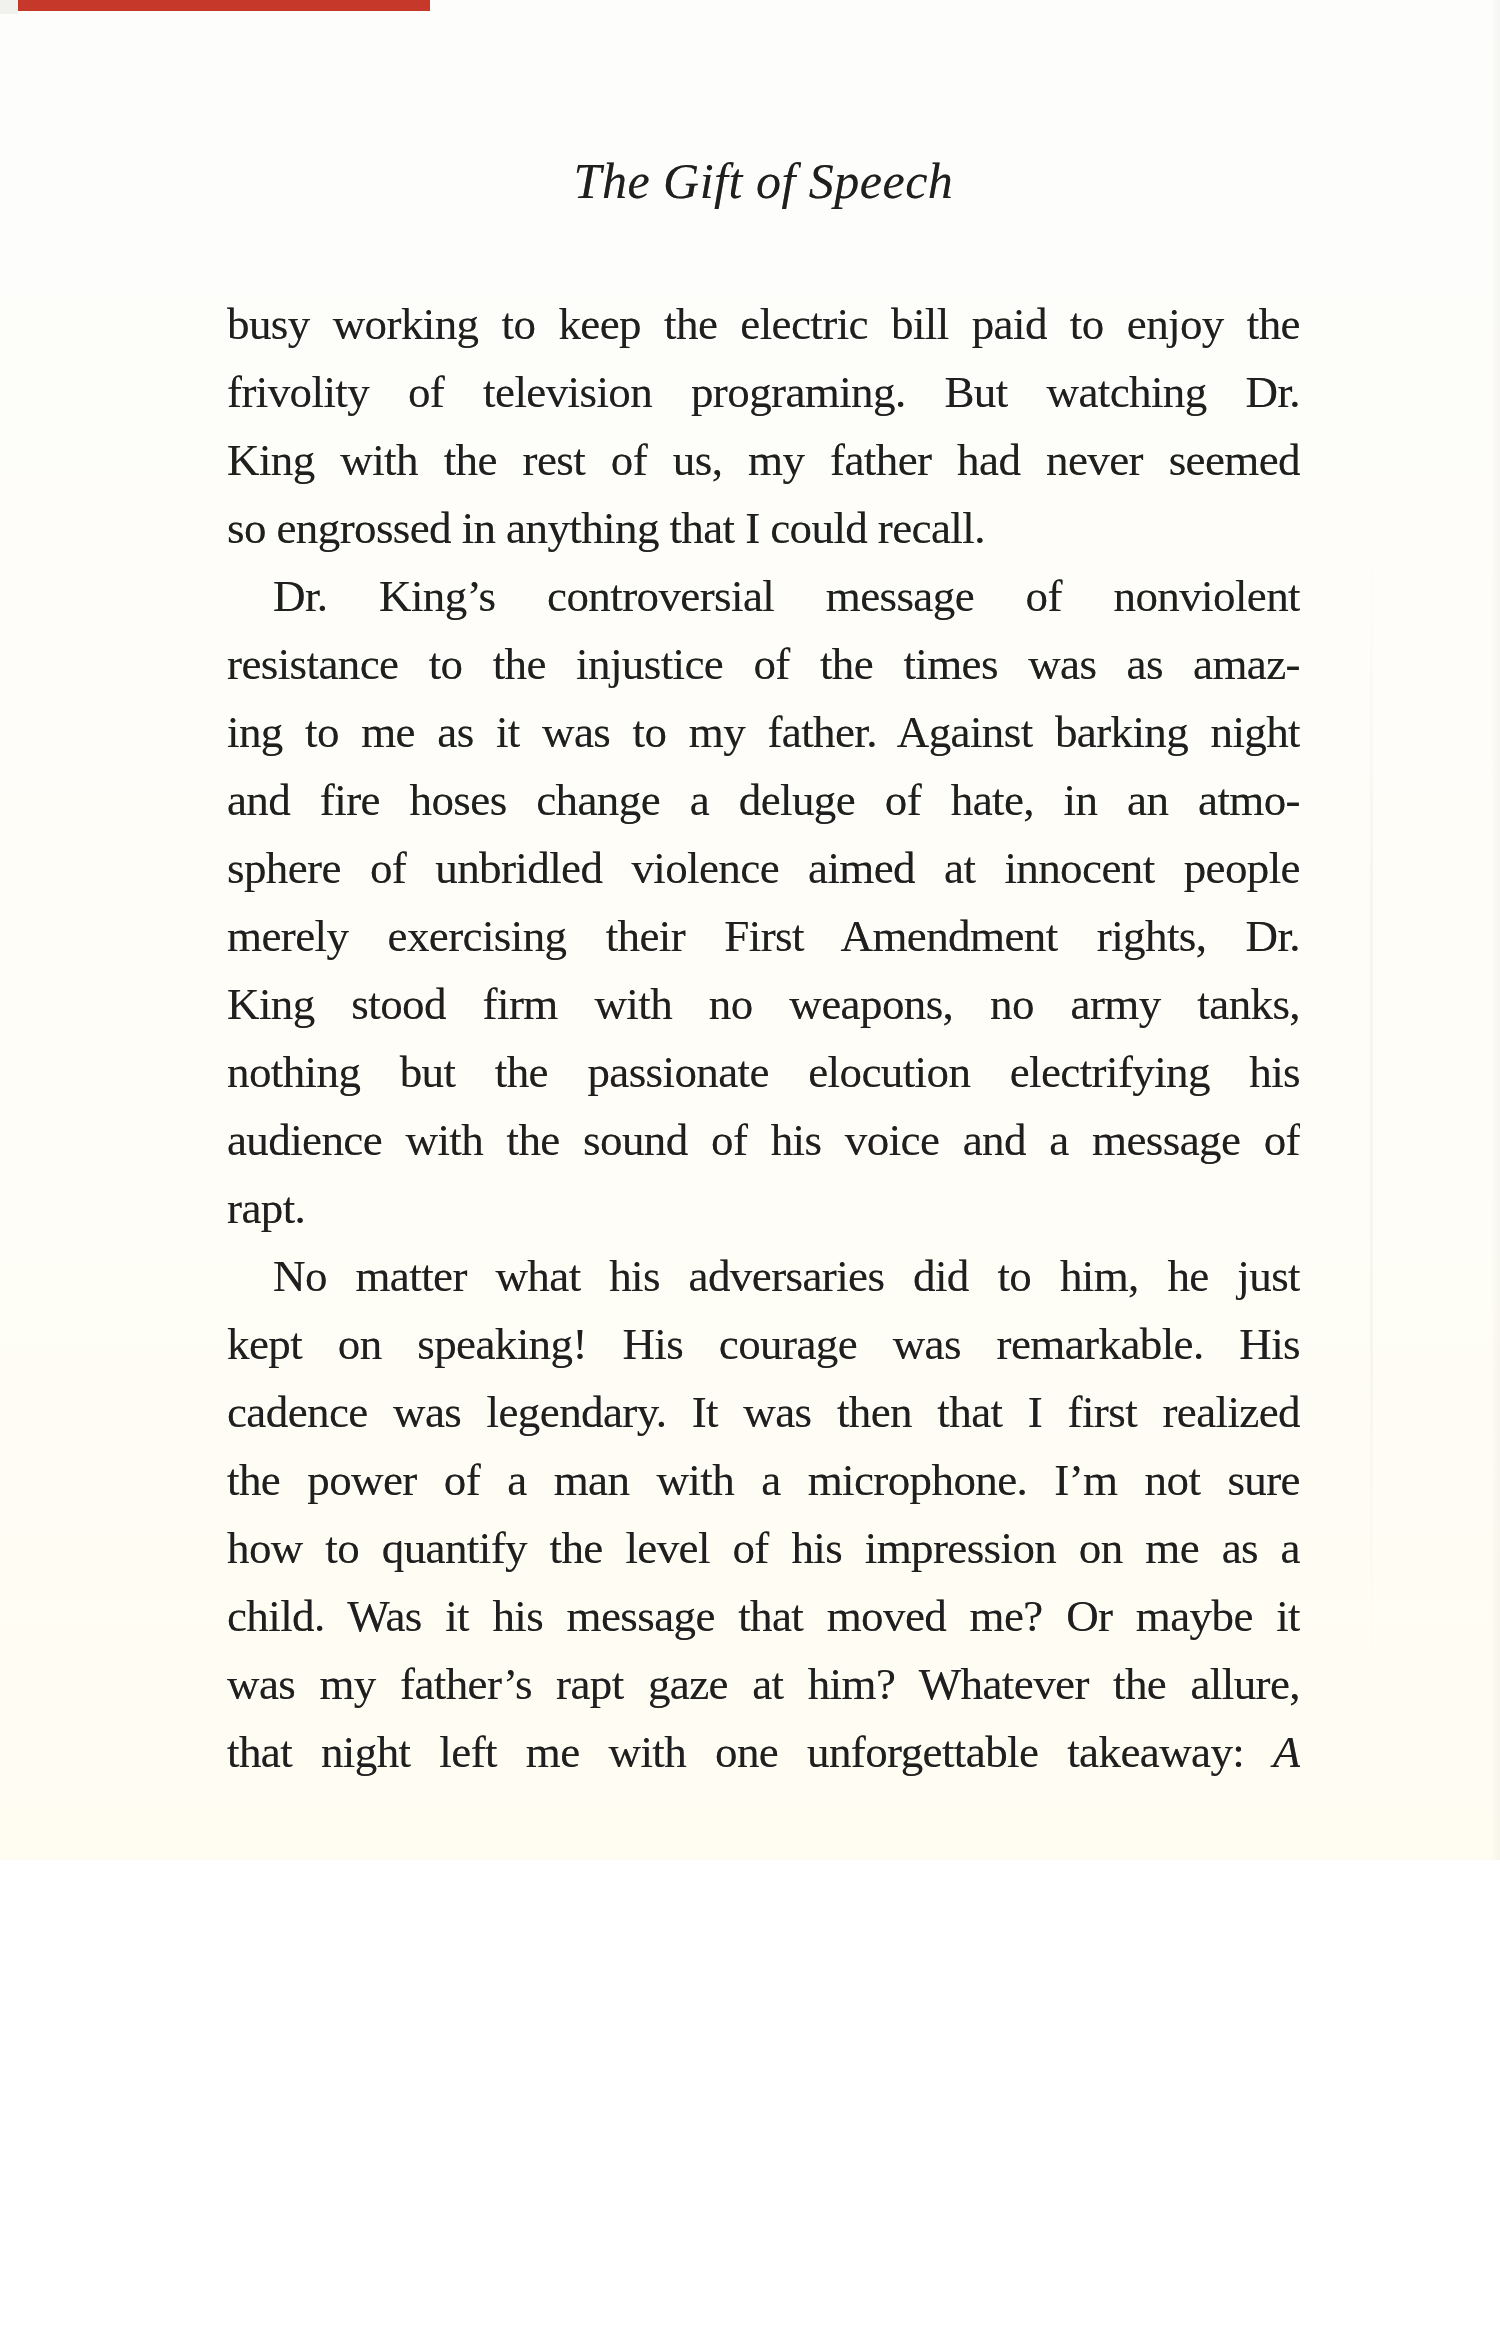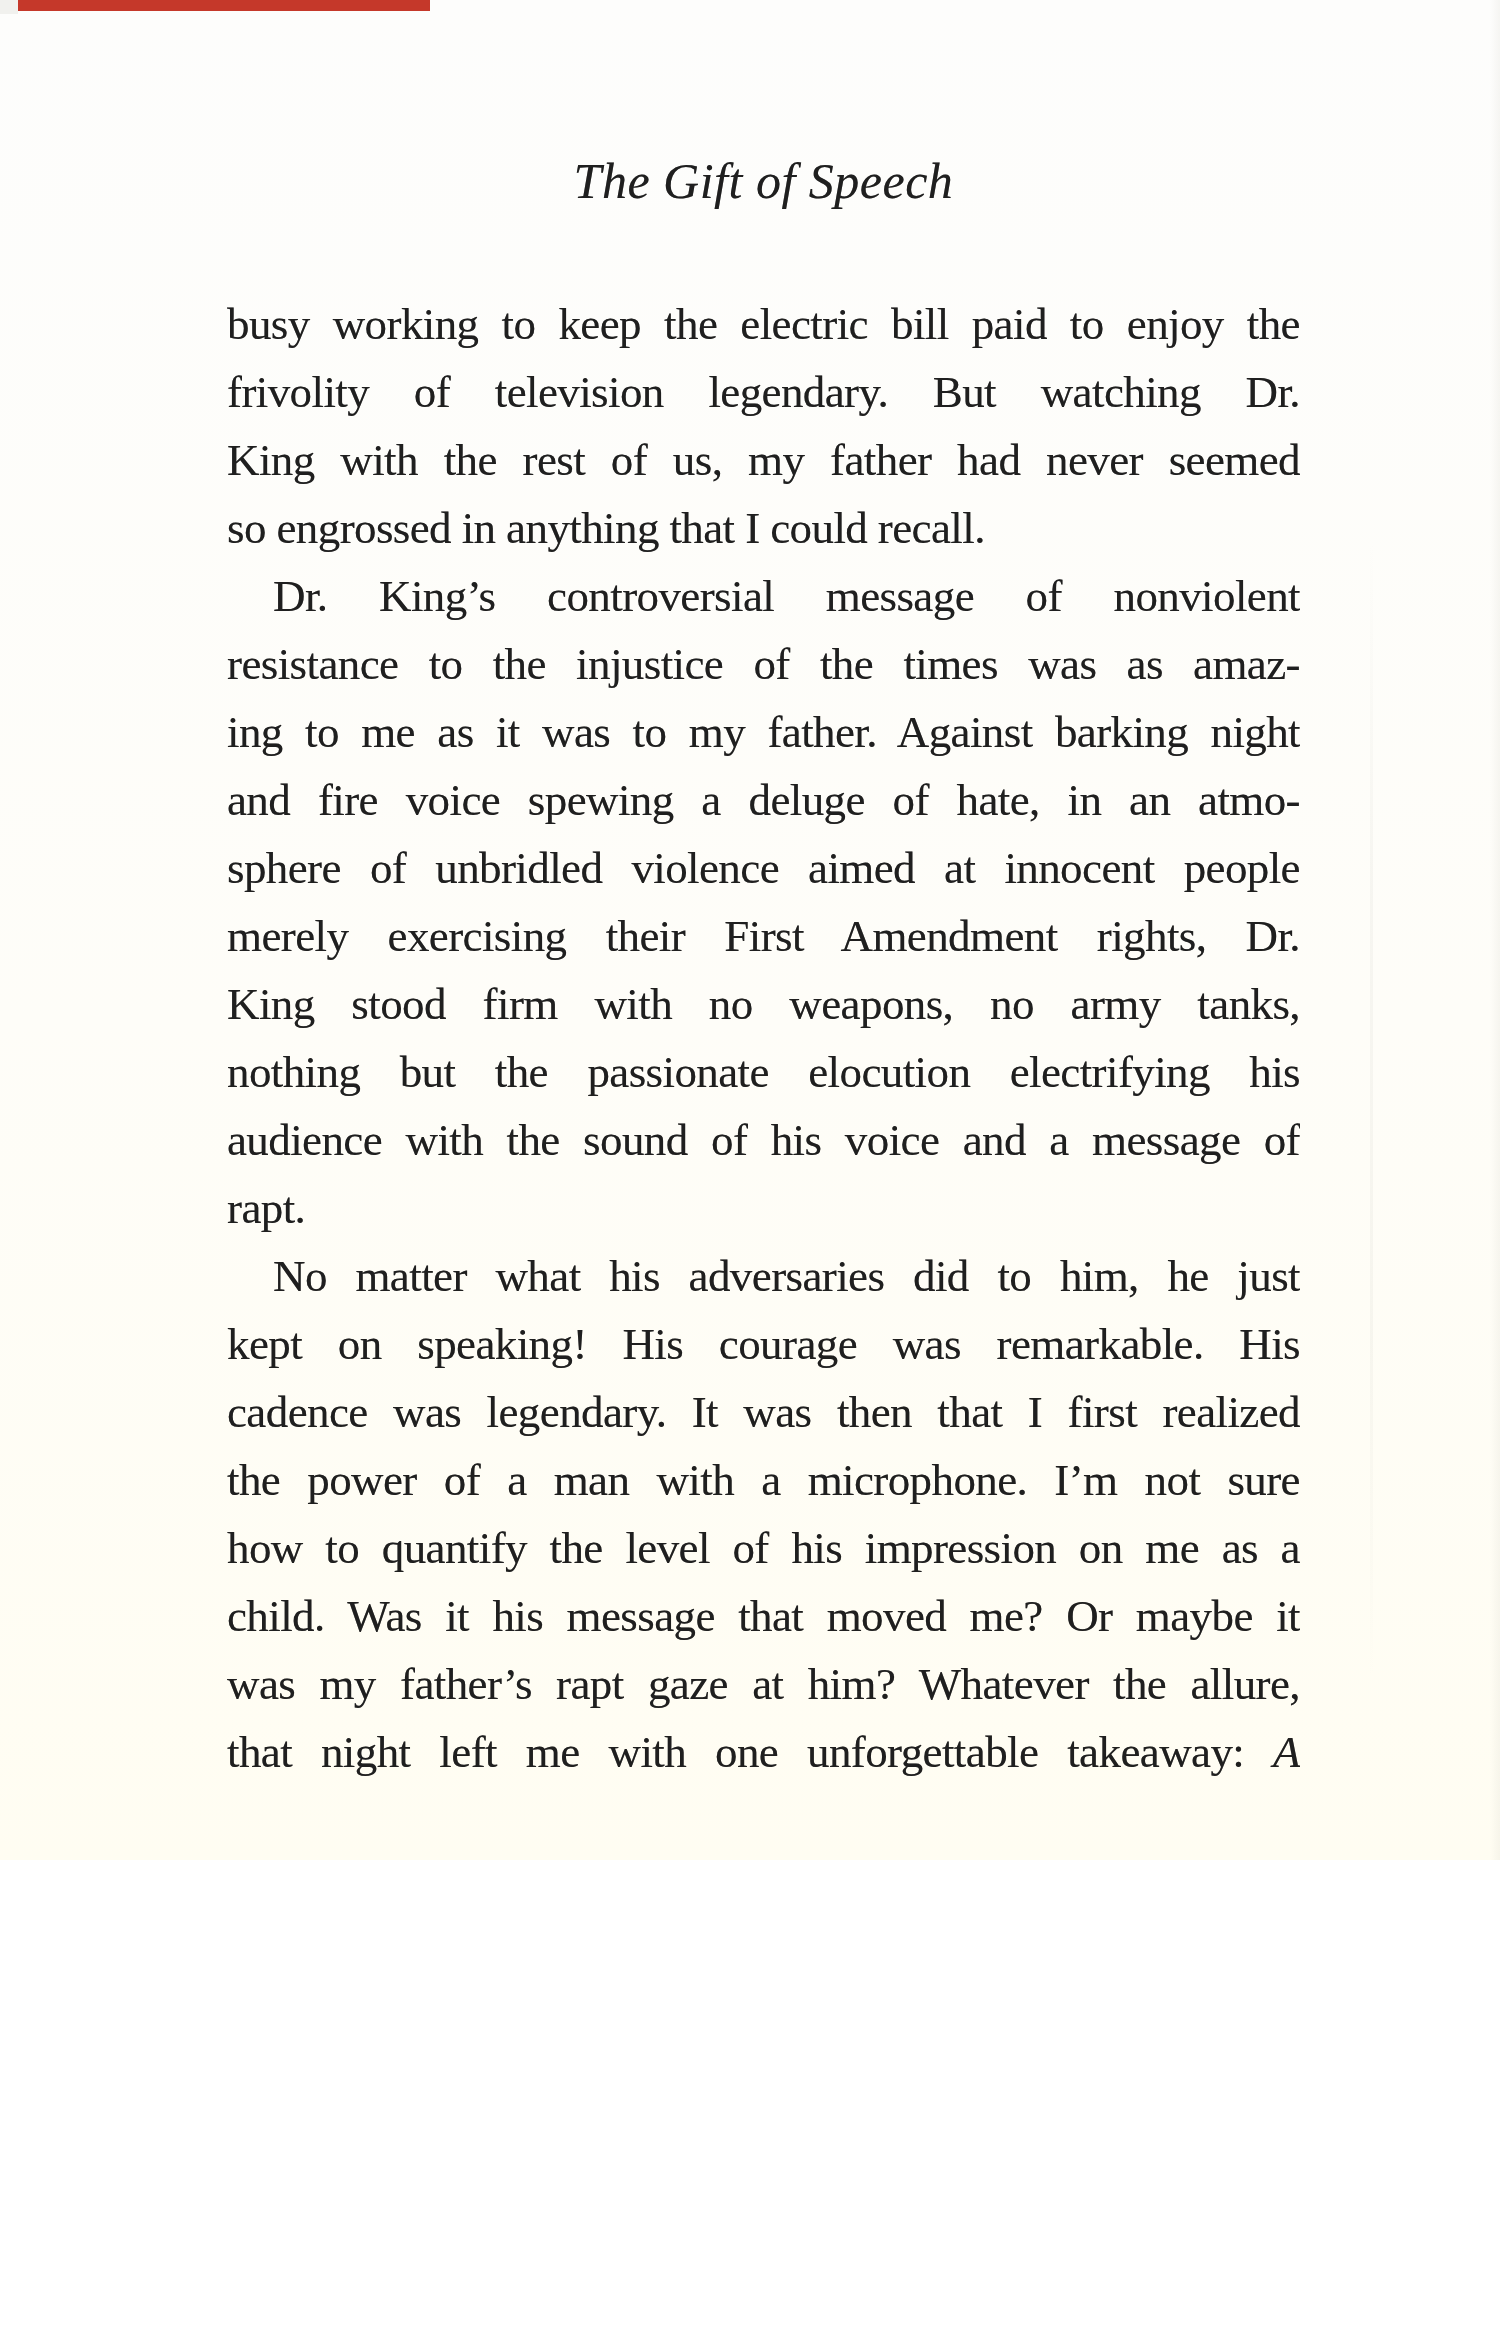--- a/index.html
+++ b/index.html
@@ -81,27 +81,27 @@
 
 <div class="page" style="--ink: #1f1f1f; --bg-top: #fdfdfc; --bg-bottom: #fffdf2; --edge-red: #c5382a;">
 
   <div class="edge-strip top"></div>
   <div class="corner-smudge"></div>
 
   <div class="chapter-title">The Gift of Speech</div>
 
   <div class="body-text" id="body-text">
       <div class="line"><span>busy working to keep the electric bill paid to enjoy the</span></div>
-      <div class="line"><span>frivolity of television legendary. But watching Dr.</span></div>
+      <div class="line"><span>frivolity of television programing. But watching Dr.</span></div>
       <div class="line"><span>King with the rest of us, my father had never seemed</span></div>
       <div class="line para-end"><span>so engrossed in anything that I could recall.</span></div>
       <div class="line indent"><span>Dr. King’s controversial message of nonviolent</span></div>
       <div class="line"><span>resistance to the injustice of the times was as amaz-</span></div>
       <div class="line"><span>ing to me as it was to my father. Against barking night</span></div>
-      <div class="line"><span>and fire voice spewing a deluge of hate, in an atmo-</span></div>
+      <div class="line"><span>and fire hoses change a deluge of hate, in an atmo-</span></div>
       <div class="line"><span>sphere of unbridled violence aimed at innocent people</span></div>
       <div class="line"><span>merely exercising their First Amendment rights, Dr.</span></div>
       <div class="line"><span>King stood firm with no weapons, no army tanks,</span></div>
       <div class="line"><span>nothing but the passionate elocution electrifying his</span></div>
       <div class="line"><span>audience with the sound of his voice and a message of</span></div>
       <div class="line para-end"><span>rapt.</span></div>
       <div class="line indent"><span>No matter what his adversaries did to him, he just</span></div>
       <div class="line"><span>kept on speaking! His courage was remarkable. His</span></div>
       <div class="line"><span>cadence was legendary. It was then that I first realized</span></div>
       <div class="line"><span>the power of a man with a microphone. I’m not sure</span></div>

